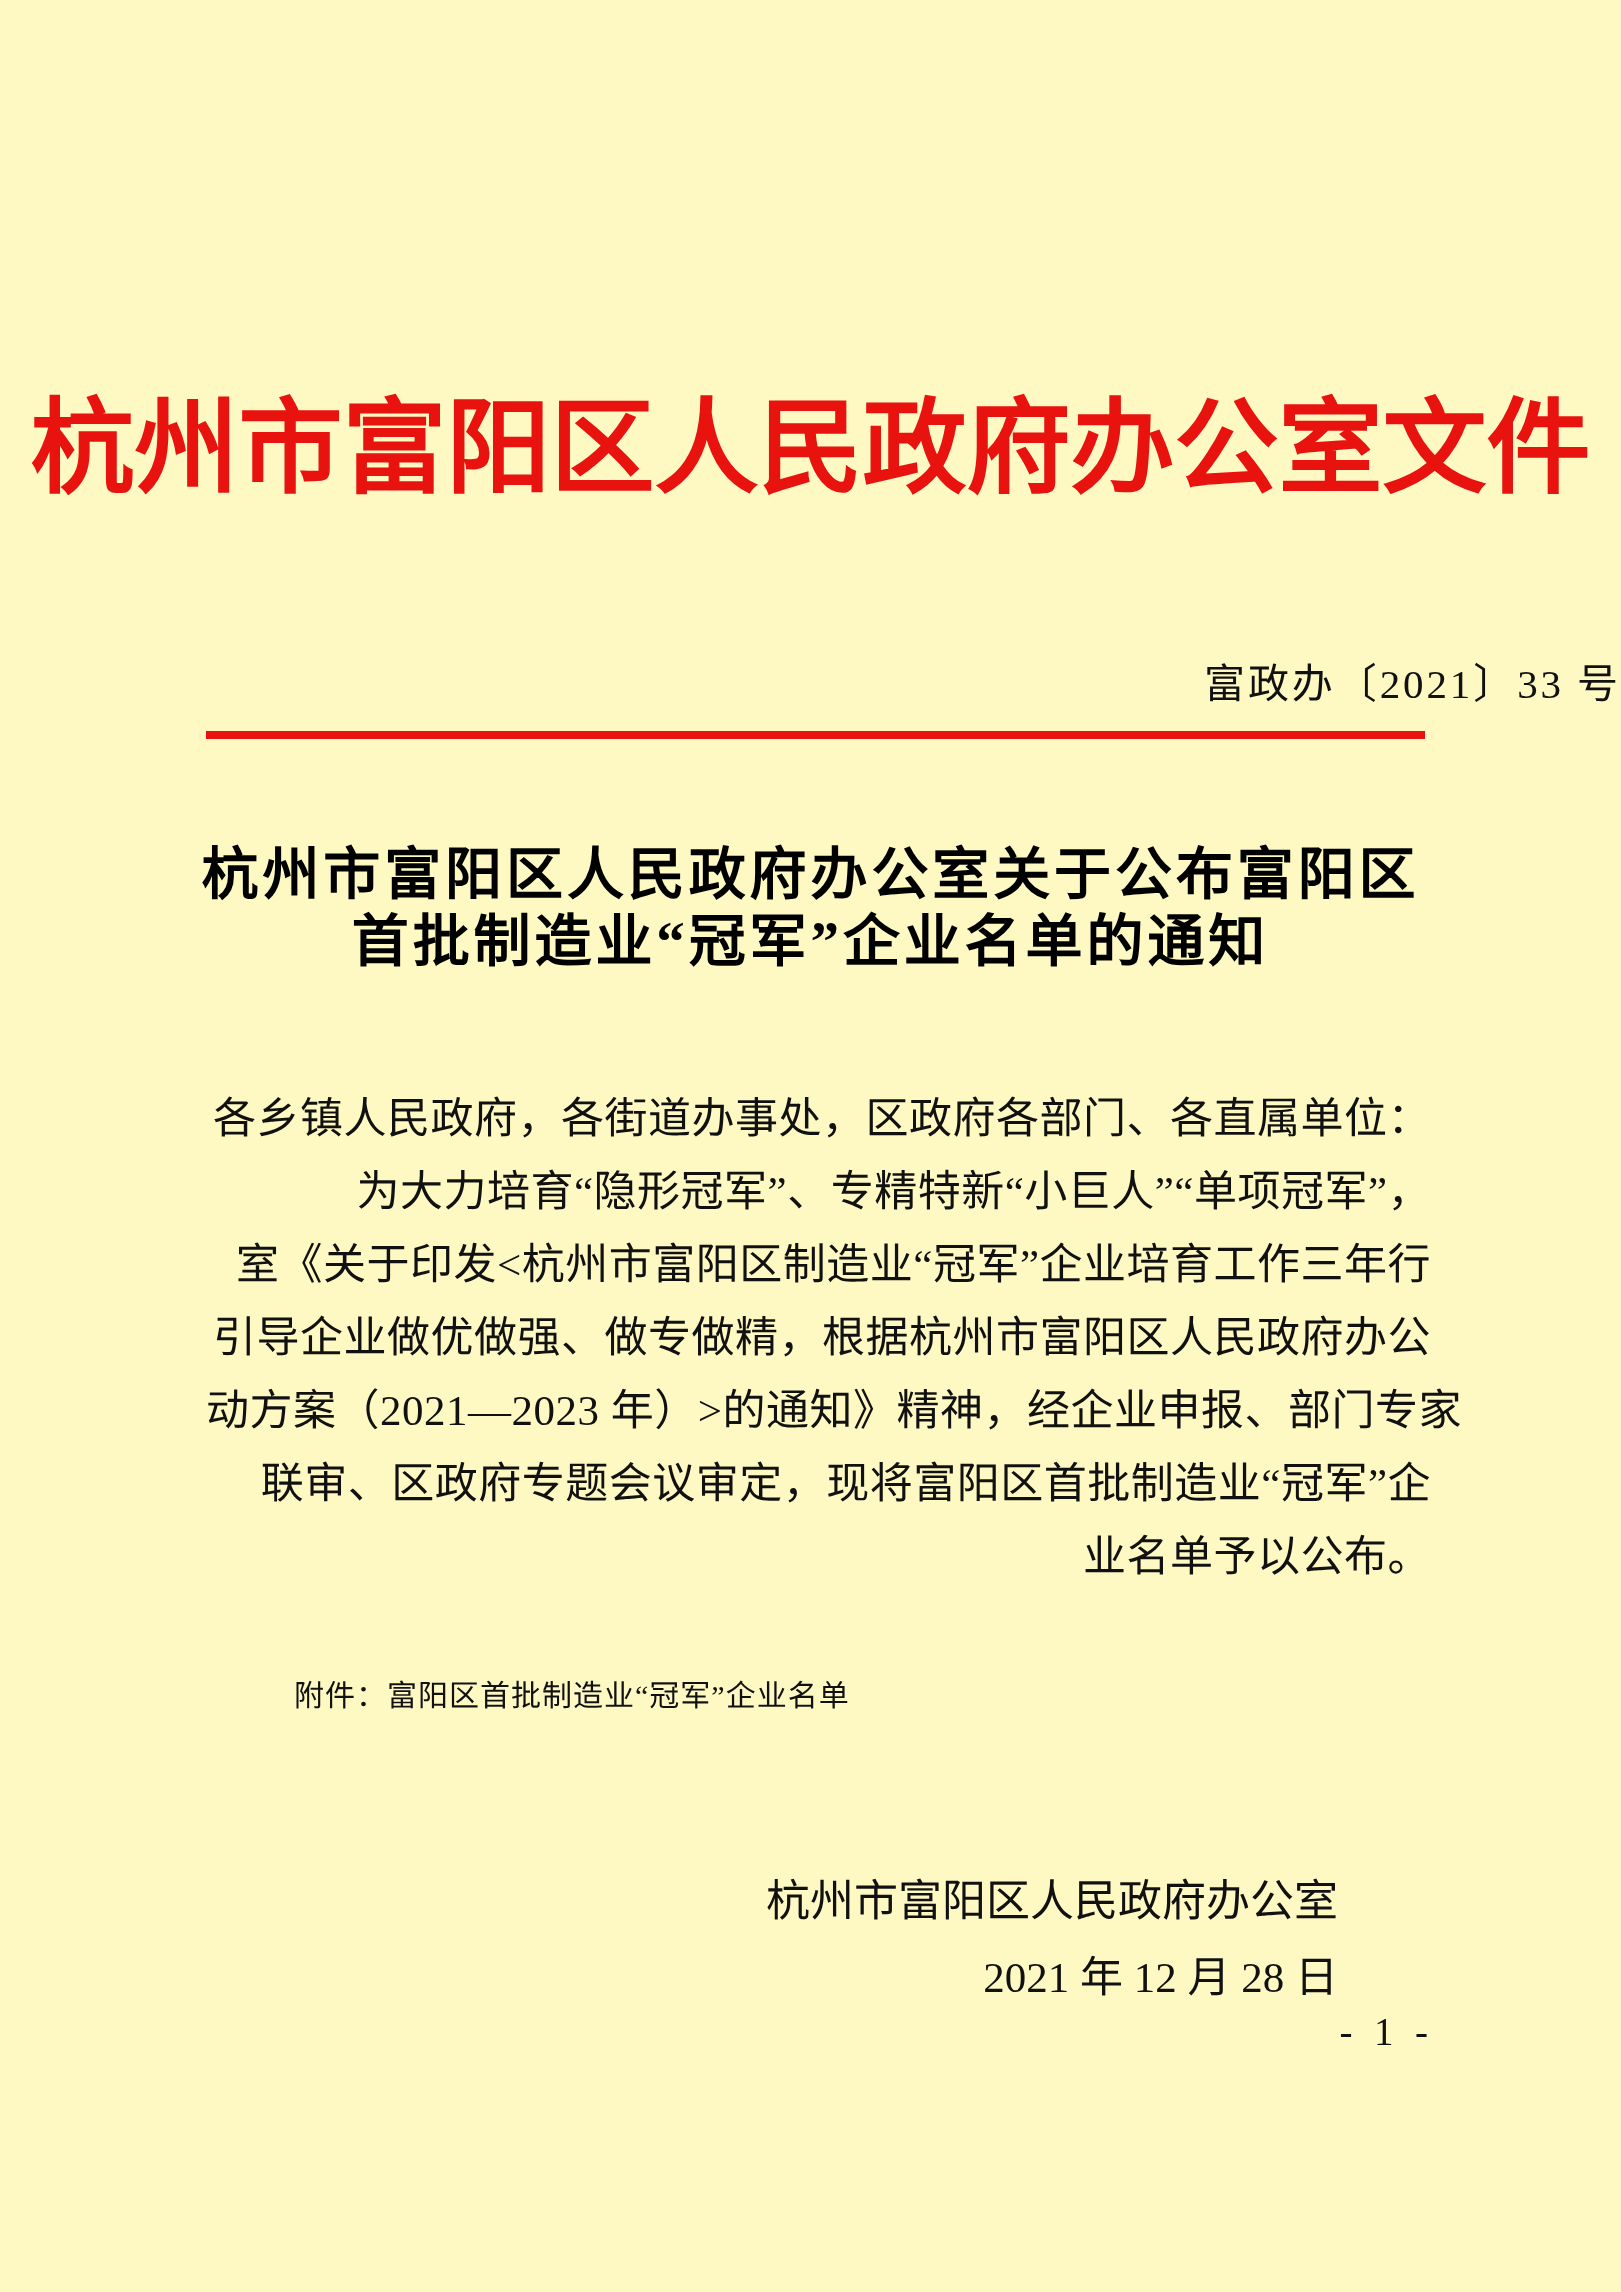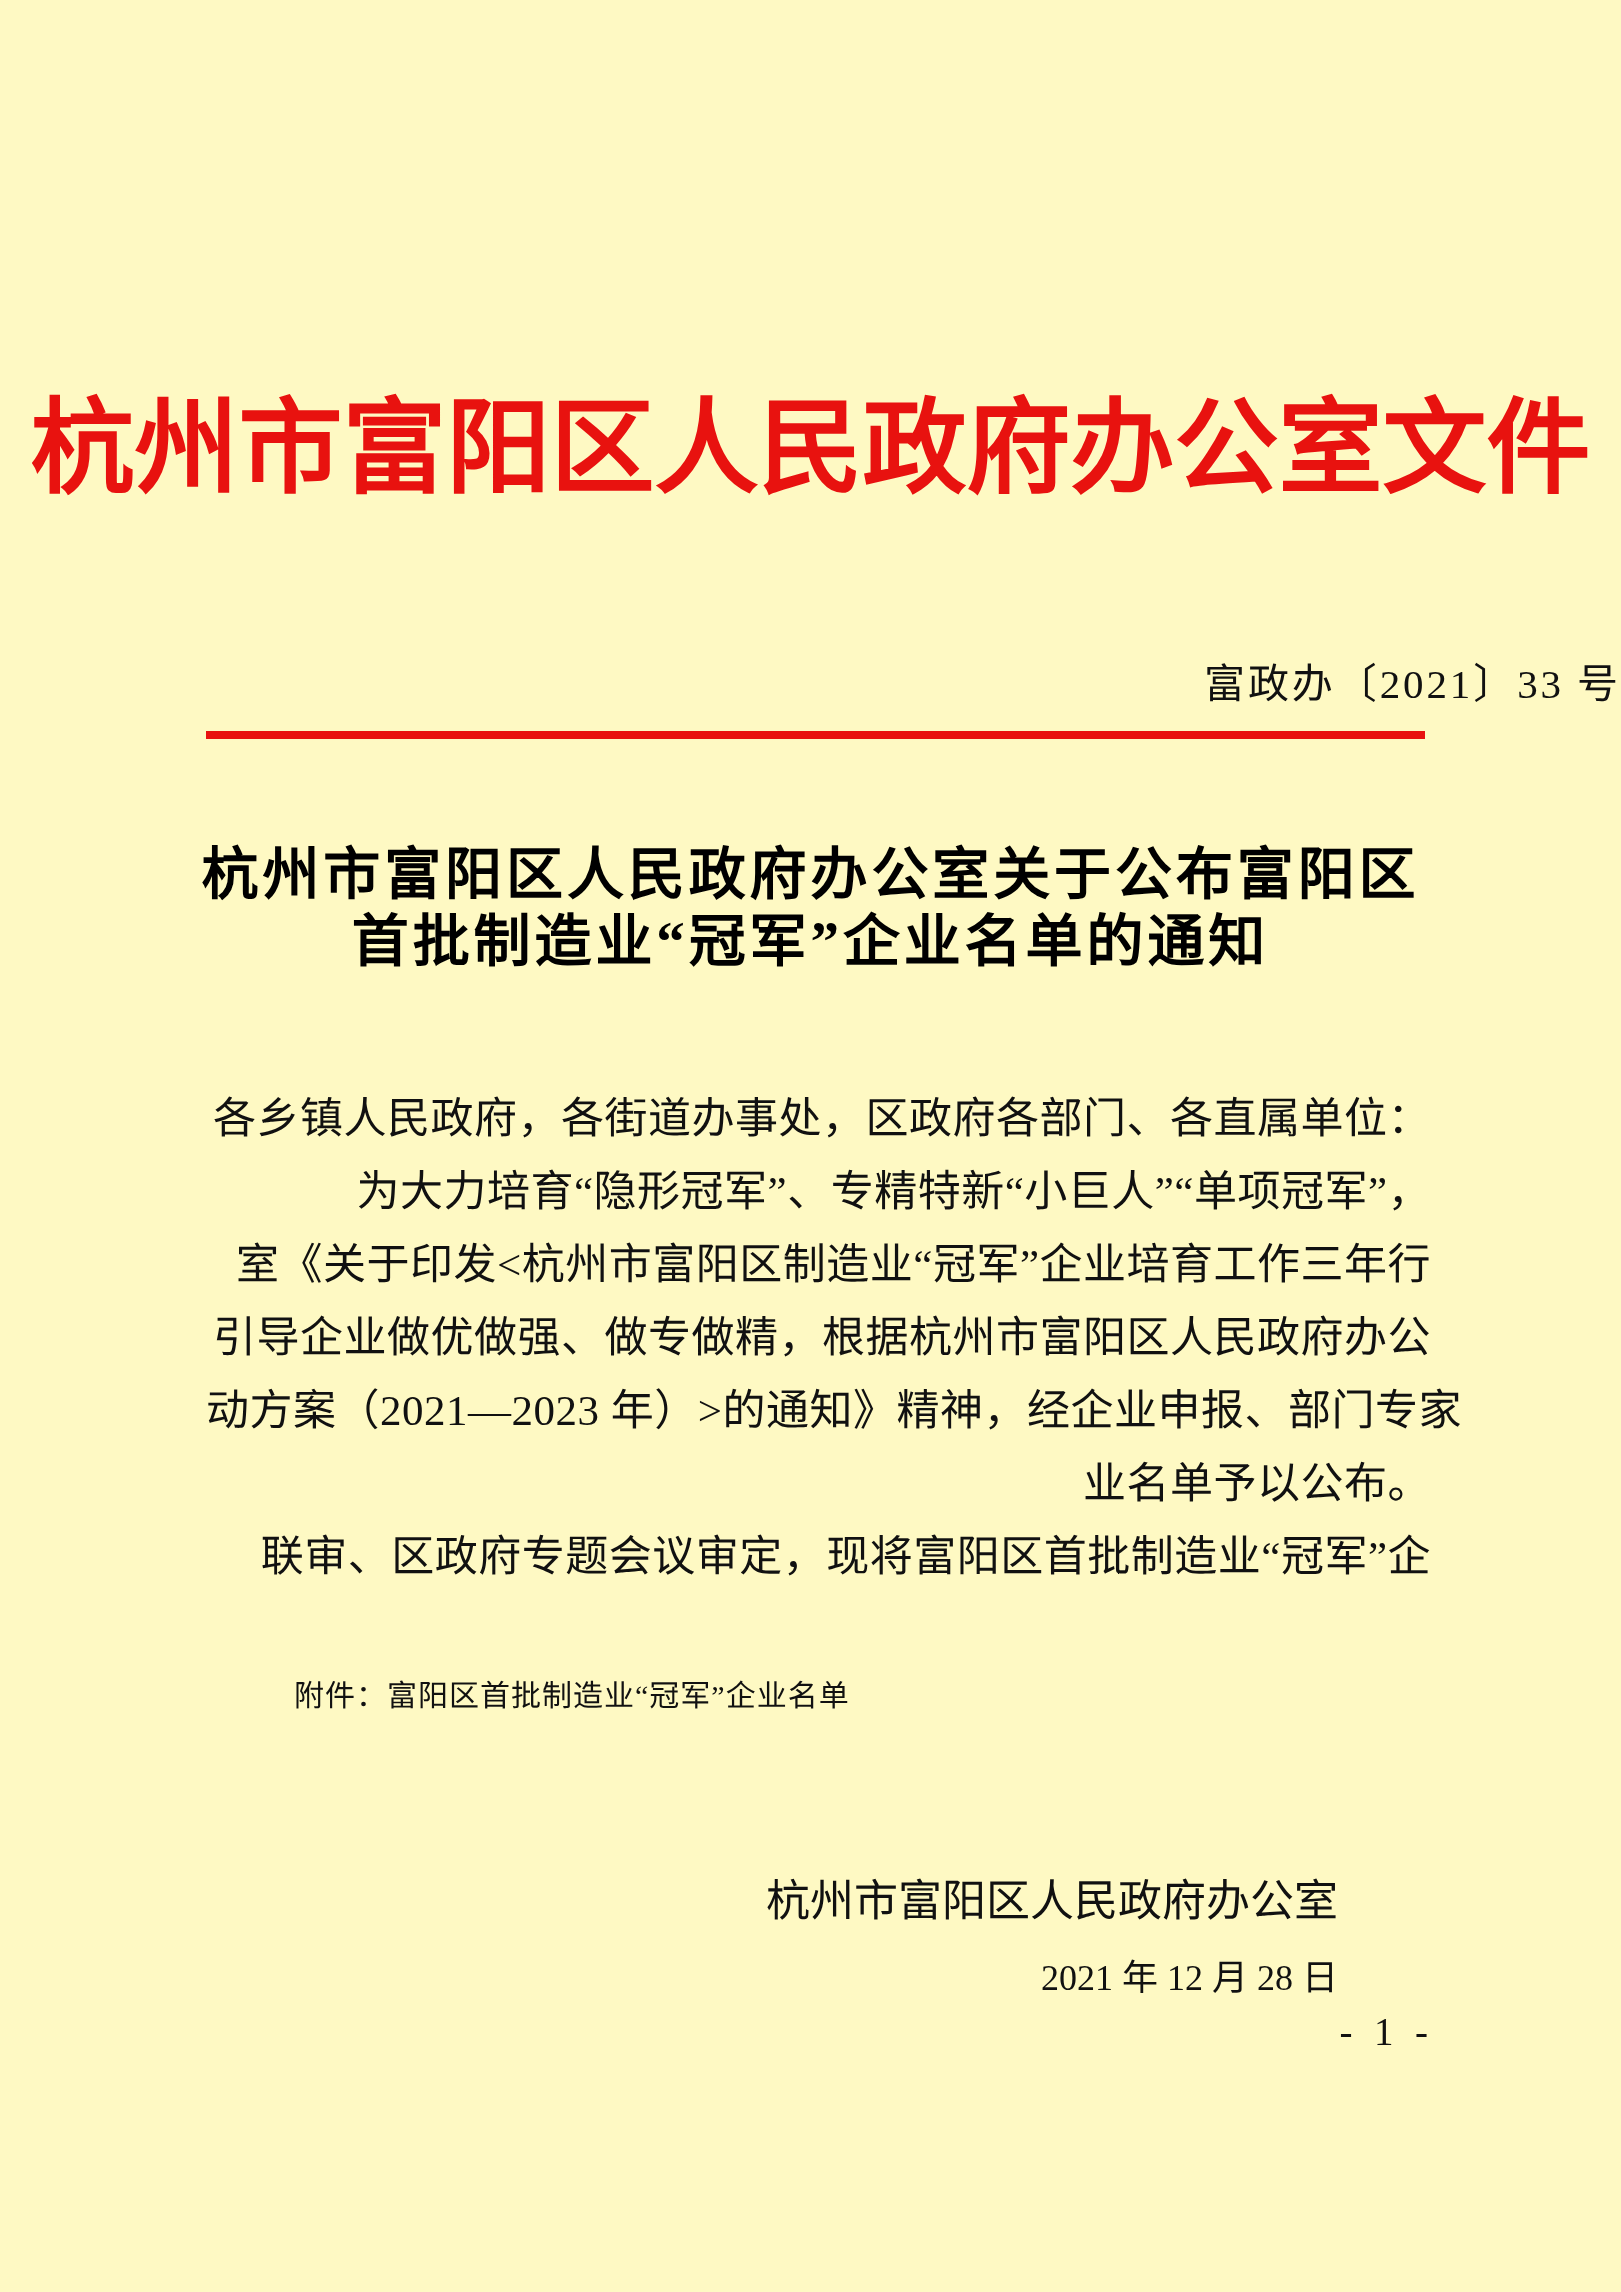--- a/index.html
+++ b/index.html
@@ -91,21 +91,21 @@
   .signature {
     position: absolute;
     top: 1864px;
     right: 283px;
     text-align: right;
     font-size: 44px;
     line-height: 76px;
     color: #111;
     white-space: nowrap;
   }
-  .signature .sig-date { font-size: 36px; }
+  .signature .sig-date { font-size: 43px; }
   
   .page-number {
     position: absolute;
     top: 2009px;
     right: 187px;
     font-size: 39px;
     letter-spacing: 5.9px;
     color: #111;
     white-space: nowrap;
   }
@@ -125,22 +125,22 @@
     <div class="title-line">杭州市富阳区人民政府办公室关于公布富阳区</div>
     <div class="title-line">首批制造业“冠军”企业名单的通知</div>
   </div>
 
   <div class="body-block">
     <div class="body-line">各乡镇人民政府，各街道办事处，区政府各部门、各直属单位：</div>
     <div class="body-line indent">为大力培育“隐形冠军”、专精特新“小巨人”“单项冠军”，</div>
     <div class="body-line">室《关于印发&lt;杭州市富阳区制造业“冠军”企业培育工作三年行</div>
     <div class="body-line">引导企业做优做强、做专做精，根据杭州市富阳区人民政府办公</div>
     <div class="body-line">动方案（2021—2023 年）&gt;的通知》精神，经企业申报、部门专家</div>
+    <div class="body-line">联审、区政府专题会议审定，现将富阳区首批制造业“冠军”企</div>
     <div class="body-line">业名单予以公布。</div>
-    <div class="body-line">联审、区政府专题会议审定，现将富阳区首批制造业“冠军”企</div>
   </div>
 
   <div class="attachment">附件：富阳区首批制造业“冠军”企业名单</div>
 
   <div class="signature">
     <div class="sig-org">杭州市富阳区人民政府办公室</div>
     <div class="sig-date">2021 年 12 月 28 日</div>
   </div>
 
   <div class="page-number">- 1 -</div>

